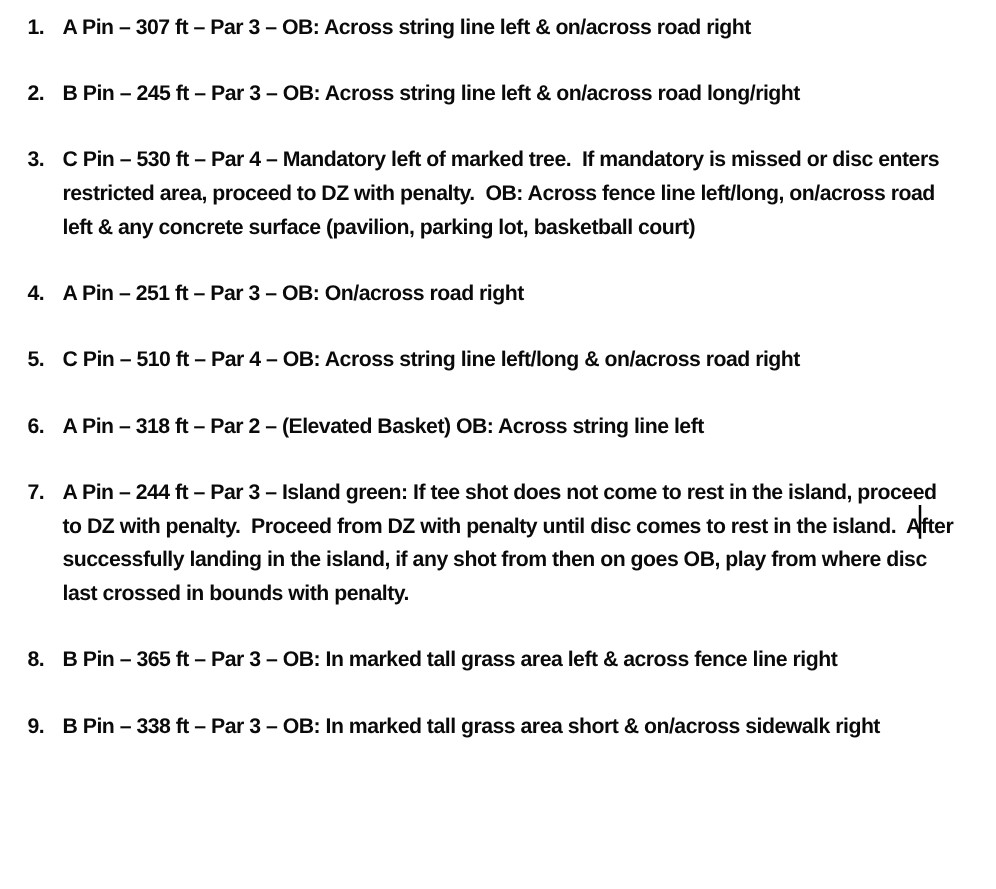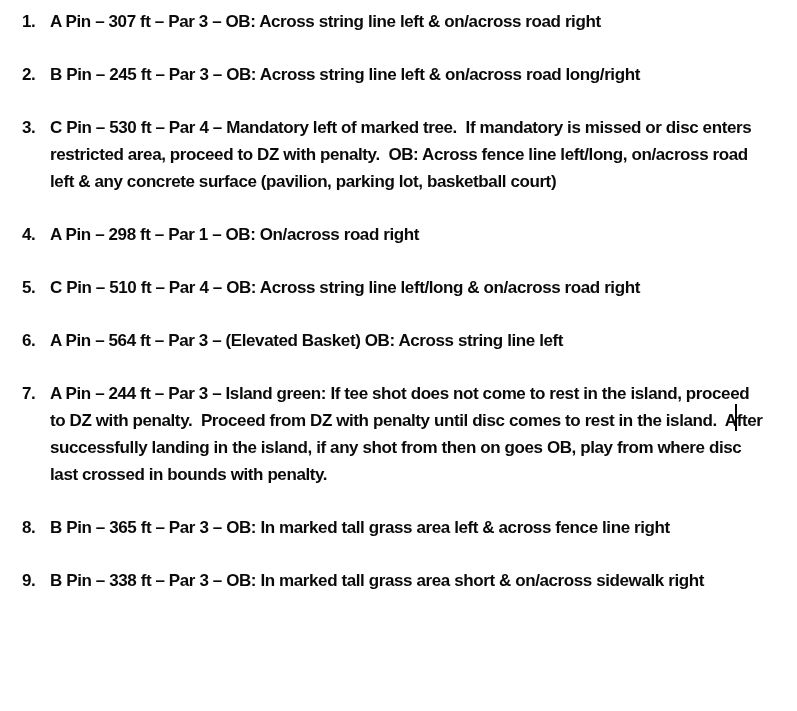--- a/index.html
+++ b/index.html
@@ -65,31 +65,31 @@
       <span class="txt">B Pin – 245 ft – Par 3 – OB: Across string line left &amp; on/across road long/right</span>
     </div>
 
     <div class="item">
       <span class="num">3.</span>
       <span class="txt">C Pin – 530 ft – Par 4 – Mandatory left of marked tree.  If mandatory is missed or disc enters restricted area, proceed to DZ with penalty.  OB: Across fence line left/long, on/across road left &amp; any concrete surface (pavilion, parking lot, basketball court)</span>
     </div>
 
     <div class="item">
       <span class="num">4.</span>
-      <span class="txt">A Pin – 298 ft – Par 1 – OB: On/across road right</span>
+      <span class="txt">A Pin – 251 ft – Par 3 – OB: On/across road right</span>
     </div>
 
     <div class="item">
       <span class="num">5.</span>
       <span class="txt">C Pin – 510 ft – Par 4 – OB: Across string line left/long &amp; on/across road right</span>
     </div>
 
     <div class="item">
       <span class="num">6.</span>
-      <span class="txt">A Pin – 564 ft – Par 3 – (Elevated Basket) OB: Across string line left</span>
+      <span class="txt">A Pin – 318 ft – Par 2 – (Elevated Basket) OB: Across string line left</span>
     </div>
 
     <div class="item">
       <span class="num">7.</span>
       <span class="txt">A Pin – 244 ft – Par 3 – Island green: If tee shot does not come to rest in the island, proceed to DZ with penalty.  Proceed from DZ with penalty until disc comes to rest in the island.  After successfully landing in the island, if any shot from then on goes OB, play from where disc last crossed in bounds with penalty.</span>
     </div>
 
     <div class="item">
       <span class="num">8.</span>
       <span class="txt">B Pin – 365 ft – Par 3 – OB: In marked tall grass area left &amp; across fence line right</span>

